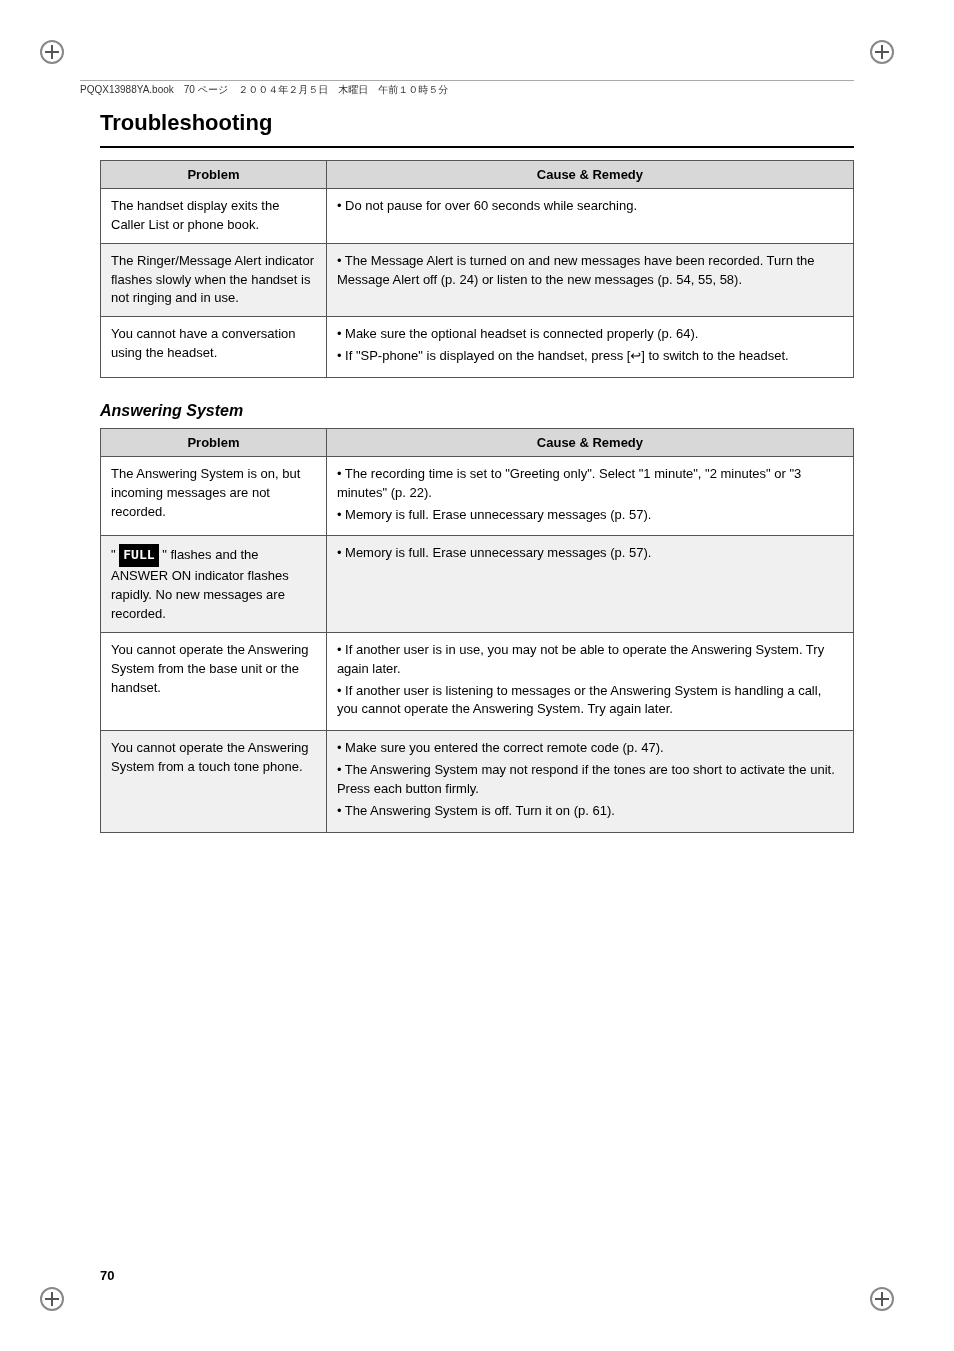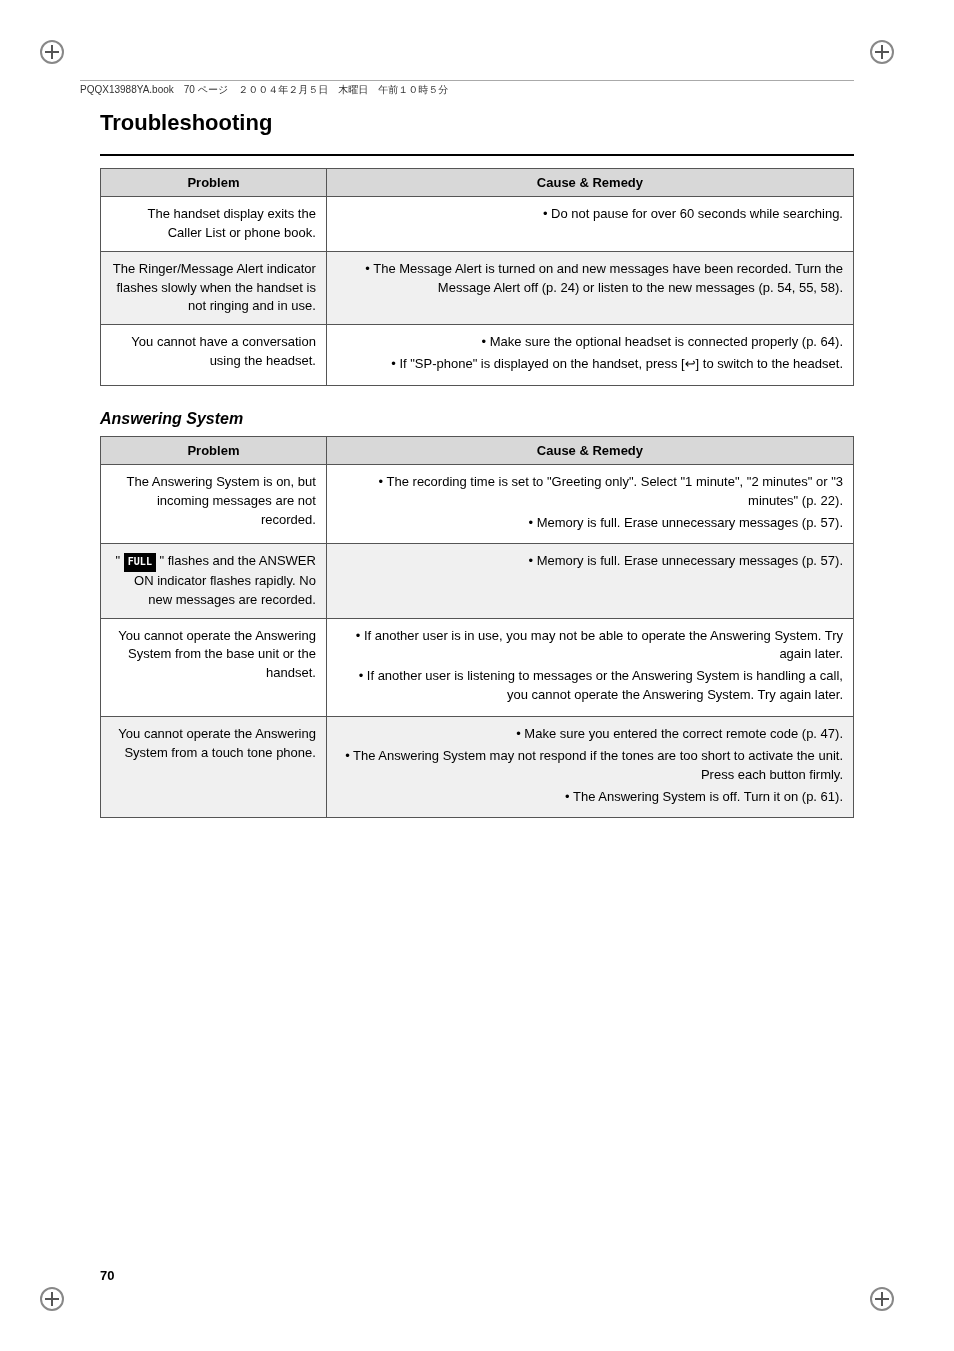--- a/index.html
+++ b/index.html
@@ -88,21 +88,21 @@
       top: 110px;
       left: 100px;
       right: 80px;
       bottom: 100px;
     }
 
     
     .page-title {
       font-size: 22px;
       font-weight: bold;
-      margin-bottom: 18px;
+      margin-bottom: 10px;
       font-family: Arial, Helvetica, sans-serif;
     }
 
     
     .section-title {
       font-size: 16px;
       font-weight: bold;
       margin-top: 24px;
       margin-bottom: 8px;
       font-style: italic;
@@ -126,21 +126,20 @@
       font-weight: bold;
       font-size: 13px;
     }
 
     table.trouble-table td {
       border: 1px solid #555;
       padding: 8px 10px;
       vertical-align: top;
       font-size: 13px;
       line-height: 1.45;
-      text-align: right;
     }
 
     table.trouble-table tr:nth-child(even) td {
       background: #f0f0f0;
     }
 
     table.trouble-table tr:nth-child(odd) td {
       background: #ffffff;
     }
 
@@ -160,21 +159,21 @@
 
     .remedy-item::before {
       content: '• ';
     }
 
     
     .full-badge {
       display: inline-block;
       background: #000;
       color: #fff;
-      font-size: 10px;
+      font-size: 13px;
       font-weight: bold;
       padding: 1px 3px;
       font-family: monospace;
       border: 1px solid #000;
     }
 
     
     .phone-sym {
       font-family: serif;
       font-size: 13px;

